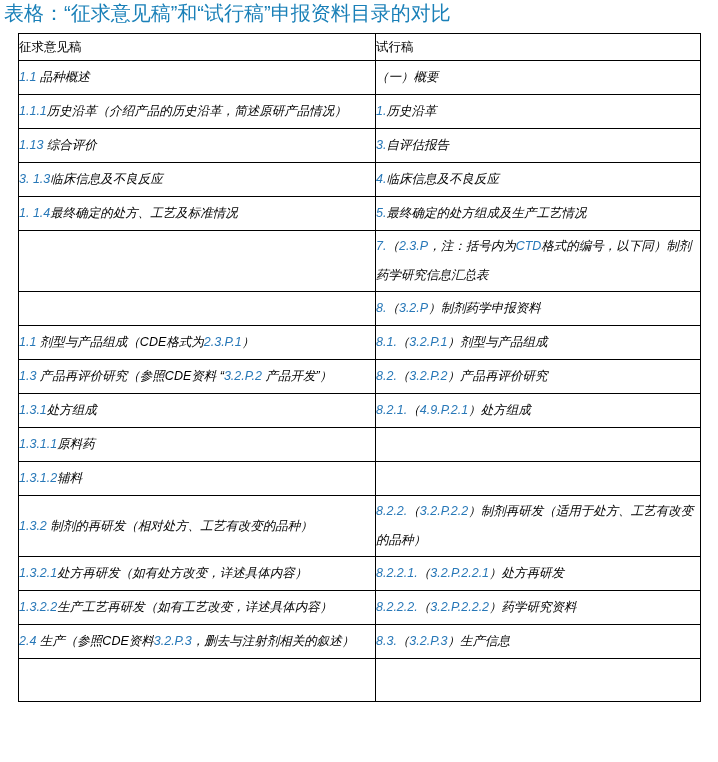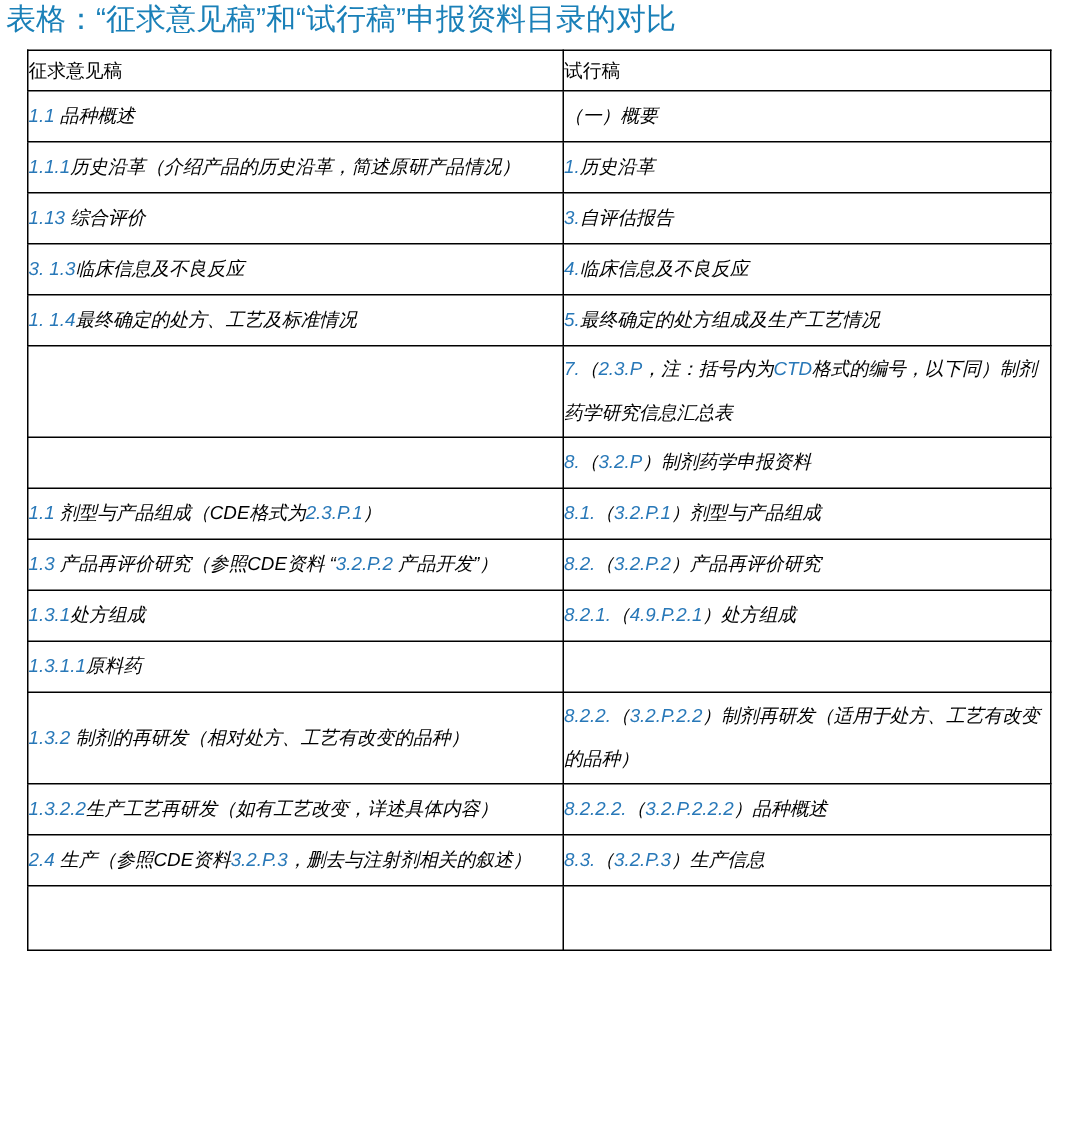--- a/index.html
+++ b/index.html
@@ -102,26 +102,34 @@
         </tr>
         <tr>
           <td><span class="num">1.3.1</span><span>处方组成</span></td>
           <td><span class="num">8.2.1.</span><span>（</span><span class="num">4.9.P.2.1</span><span>）处方组成</span></td>
         </tr>
         <tr>
           <td><span class="num">1.3.1.1</span><span>原料药</span></td>
           <td></td>
         </tr>
         <tr>
+          <td><span class="num">1.3.1.2</span><span>辅料</span></td>
+          <td></td>
+        </tr>
+        <tr>
           <td><span class="num">1.3.2</span><span> 制剂的再研发（相对处方、工艺有改变的品种）</span></td>
           <td><span class="num">8.2.2.</span><span>（</span><span class="num">3.2.P.2.2</span><span>）制剂再研发（适用于处方、工艺有改变的品种）</span></td>
         </tr>
         <tr>
+          <td><span class="num">1.3.2.1</span><span>处方再研发（如有处方改变，详述具体内容）</span></td>
+          <td><span class="num">8.2.2.1.</span><span>（</span><span class="num">3.2.P.2.2.1</span><span>）处方再研发</span></td>
+        </tr>
+        <tr>
           <td><span class="num">1.3.2.2</span><span>生产工艺再研发（如有工艺改变，详述具体内容）</span></td>
-          <td><span class="num">8.2.2.2.</span><span>（</span><span class="num">3.2.P.2.2.2</span><span>）品种概述</span></td>
+          <td><span class="num">8.2.2.2.</span><span>（</span><span class="num">3.2.P.2.2.2</span><span>）药学研究资料</span></td>
         </tr>
         <tr>
           <td><span class="num">2.4</span><span> 生产（参照CDE资料</span><span class="num">3.2.P.3</span><span>，删去与注射剂相关的叙述）</span></td>
           <td><span class="num">8.3.</span><span>（</span><span class="num">3.2.P.3</span><span>）生产信息</span></td>
         </tr>
         <tr class="partial">
           <td></td>
           <td></td>
         </tr>
       </tbody>

